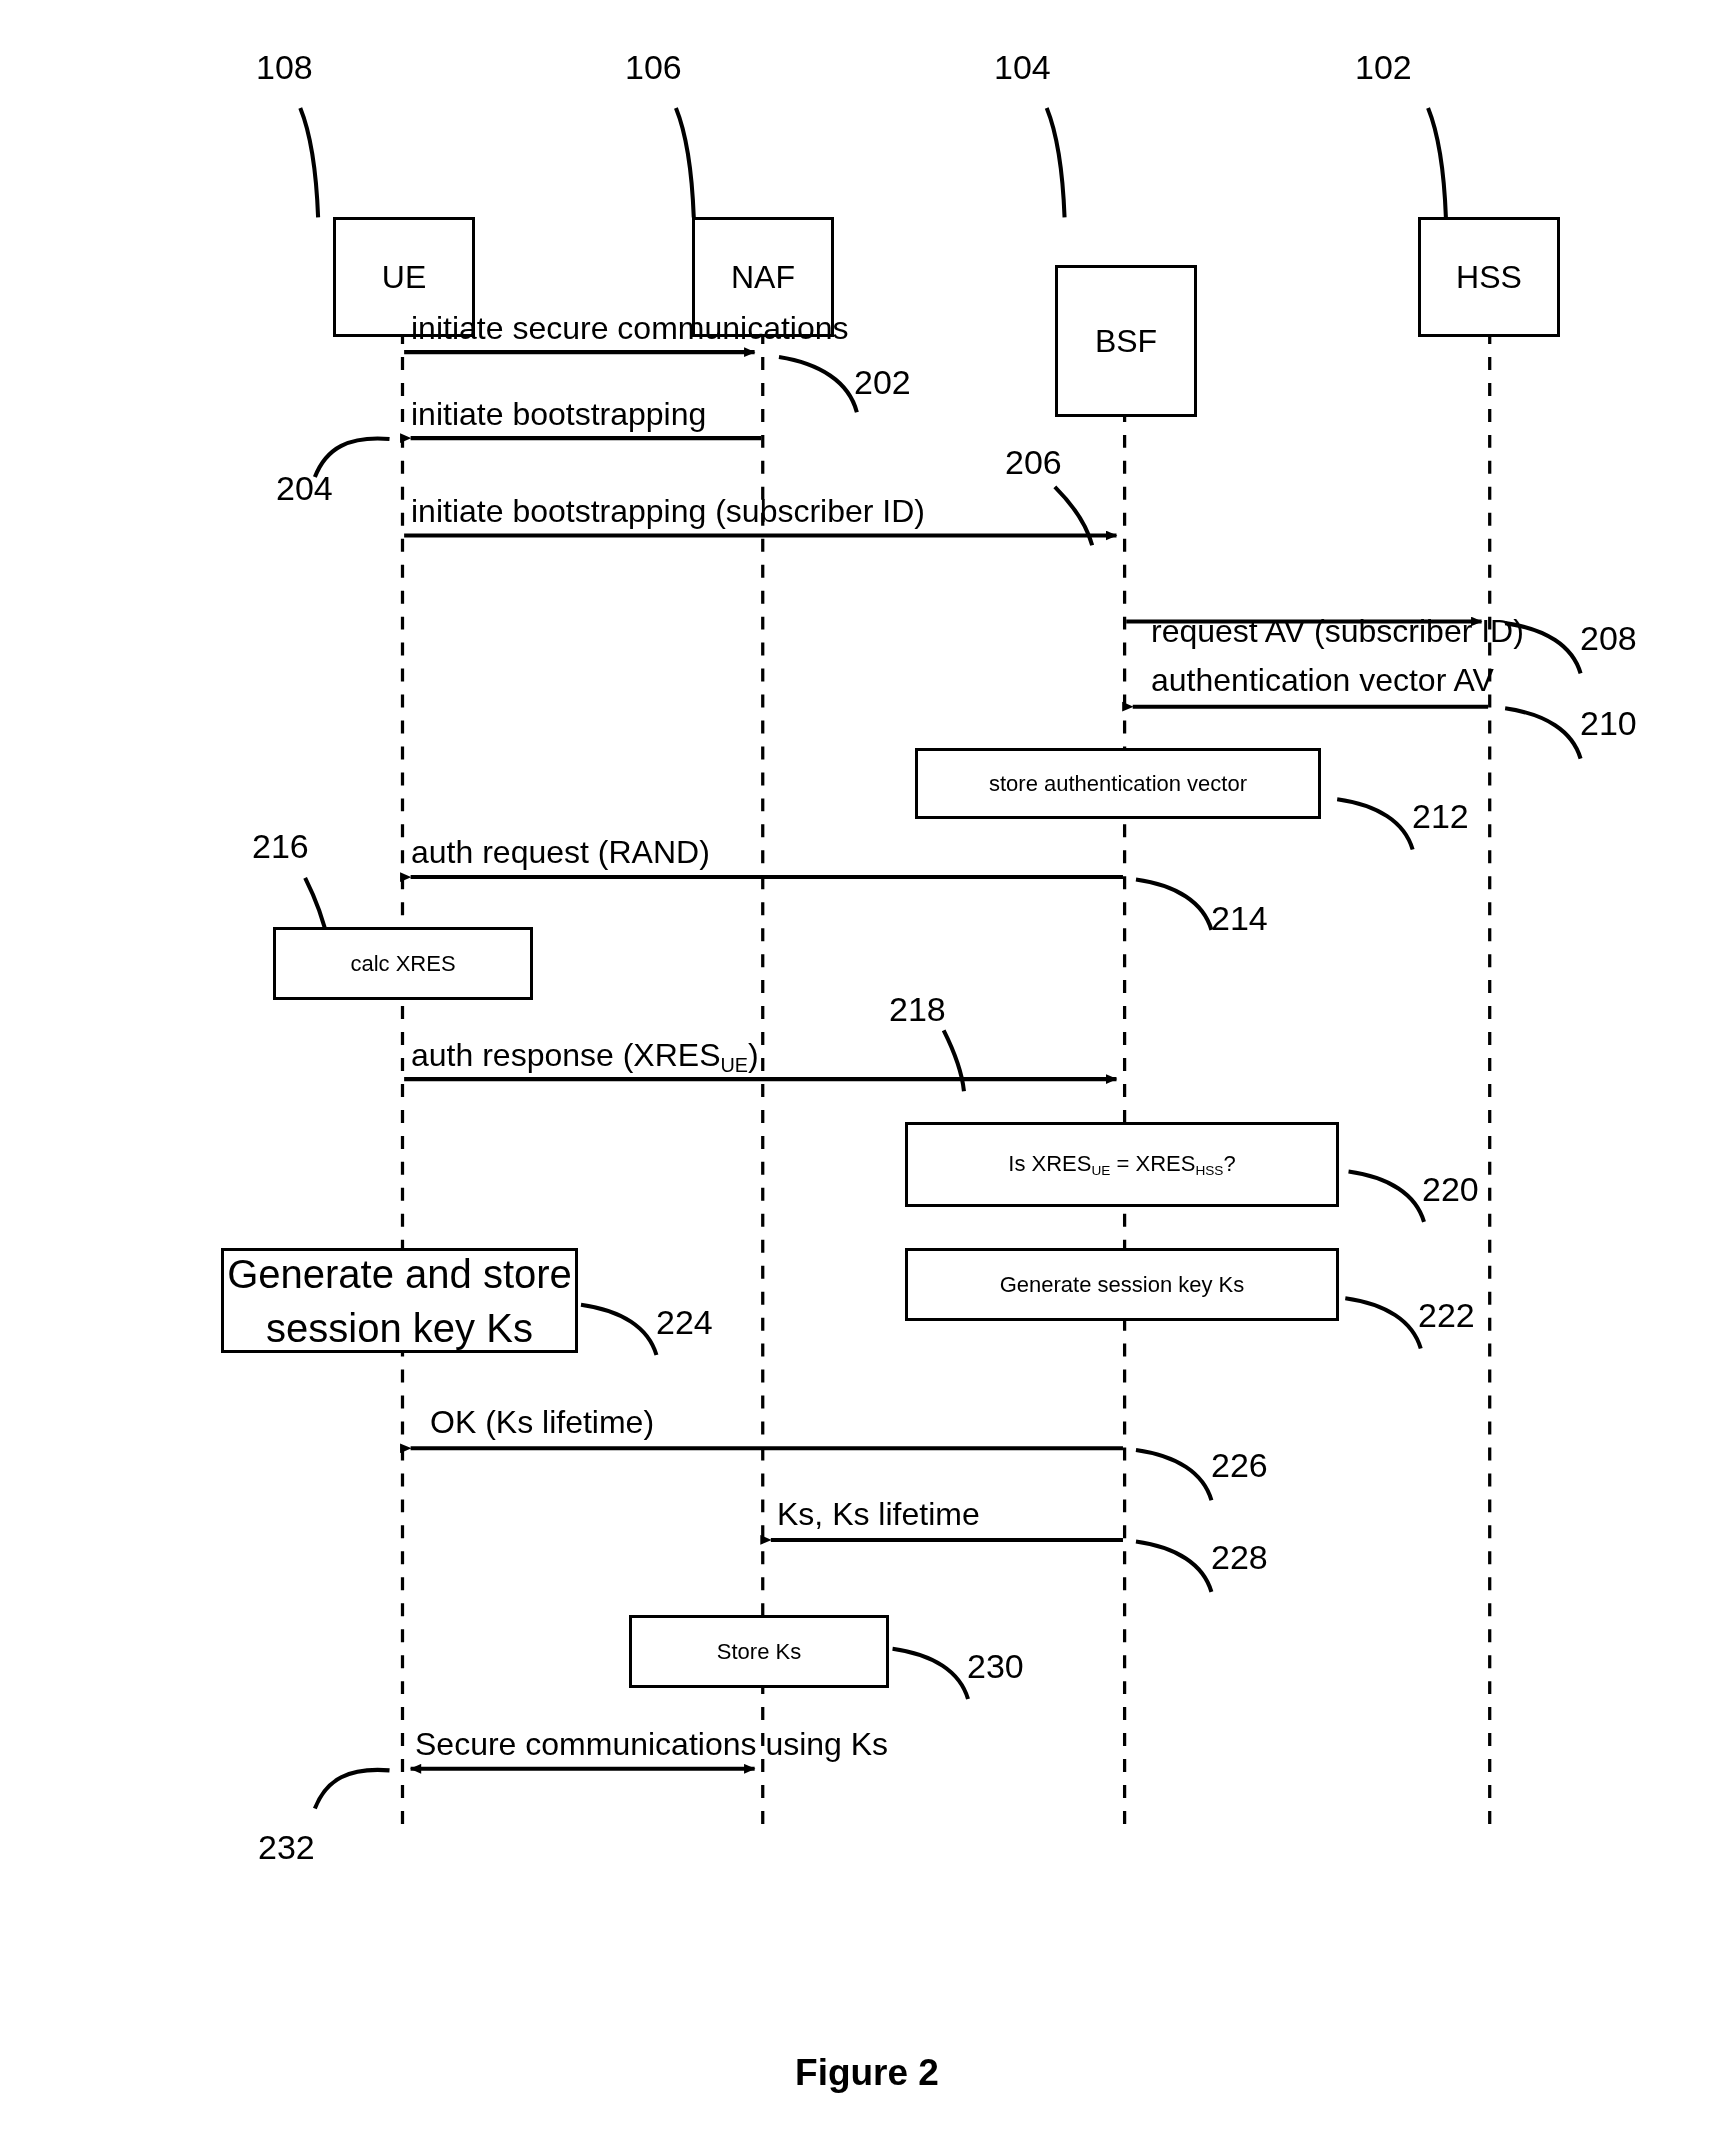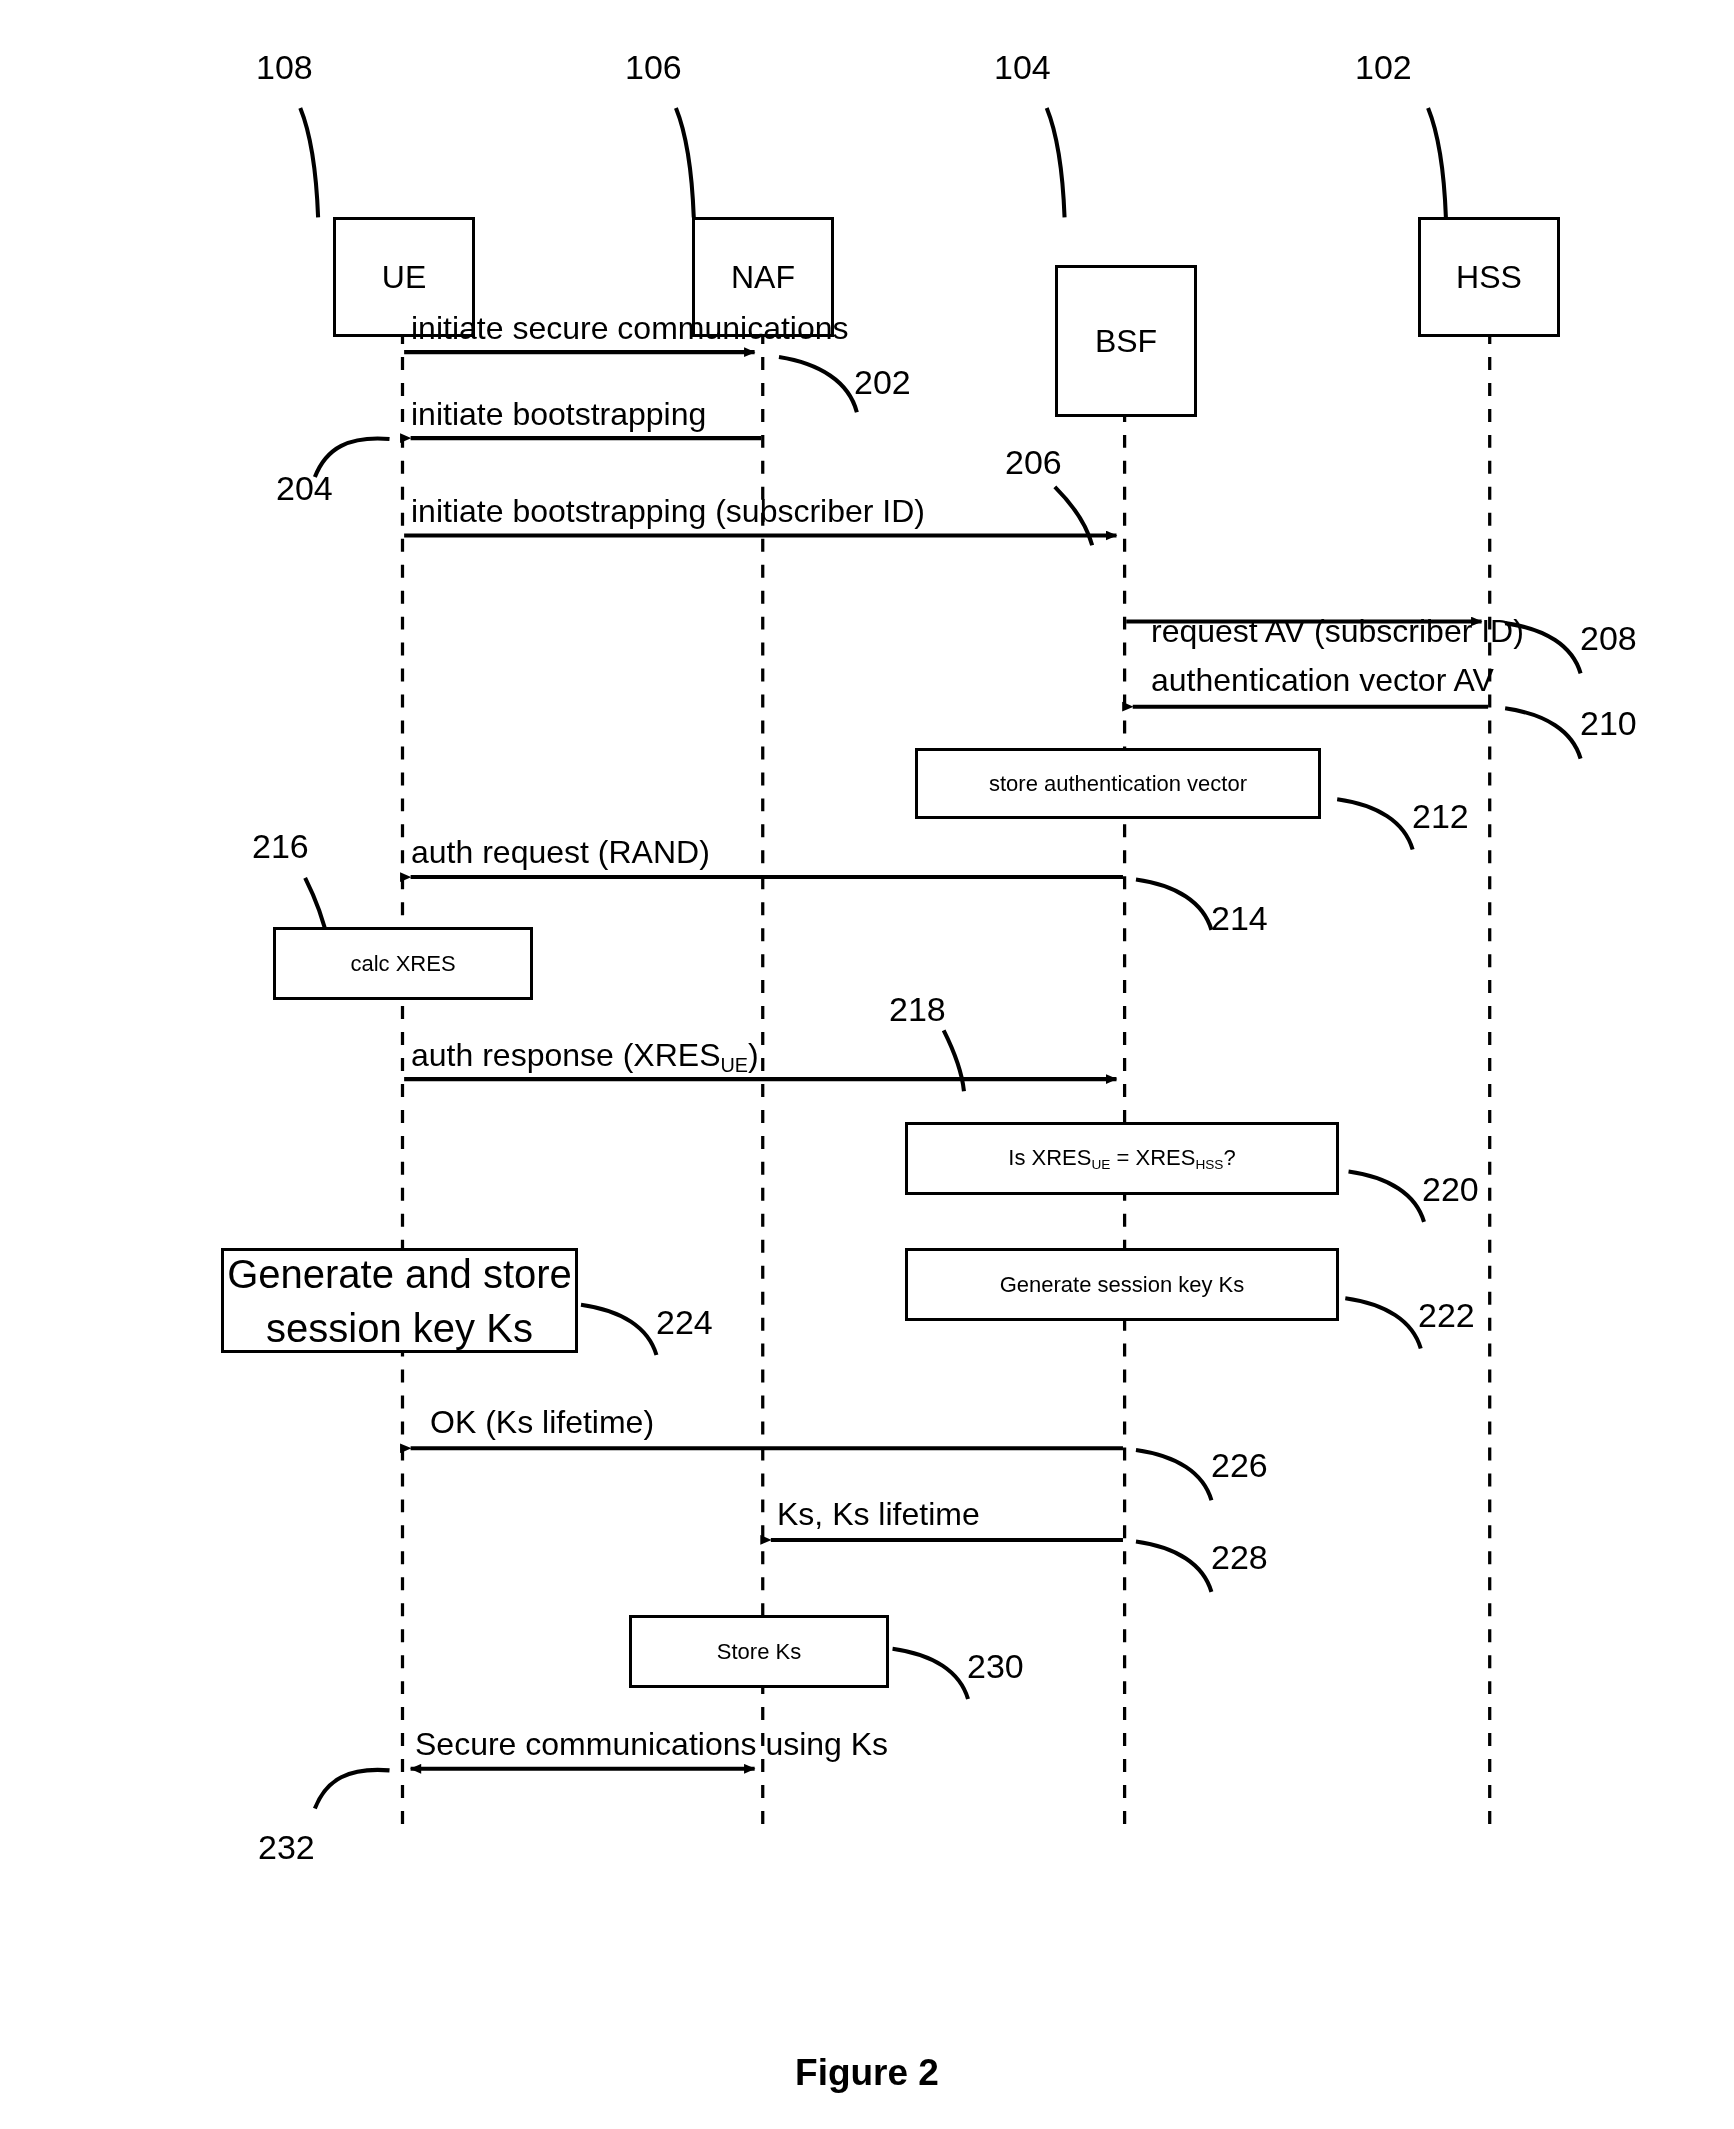--- a/index.html
+++ b/index.html
@@ -201,21 +201,21 @@
   <div class="action-box" style="left:915px; top:748px; width:406px; height:71px;">
     <span class="box-text">store authentication vector</span>
   </div>
   <div class="lbl refnum" style="left:1412px; top:799px;">212</div>
 
   <div class="action-box" style="left:273px; top:927px; width:260px; height:73px;">
     <span class="box-text">calc XRES</span>
   </div>
   <div class="lbl refnum" style="left:252px; top:829px;">216</div>
 
-  <div class="action-box" style="left:905px; top:1122px; width:434px; height:73px;">
+  <div class="action-box" style="left:905px; top:1122px; width:434px; height:85px;">
     <span class="box-text">
       <span>Is XRES</span><sub>UE</sub><span> = XRES</span><sub>HSS</sub><span>?</span>
     </span>
   </div>
   <div class="lbl refnum" style="left:1422px; top:1172px;">220</div>
 
   <div class="action-box" style="left:905px; top:1248px; width:434px; height:73px;">
     <span class="box-text">Generate session key Ks</span>
   </div>
   <div class="lbl refnum" style="left:1418px; top:1298px;">222</div>

